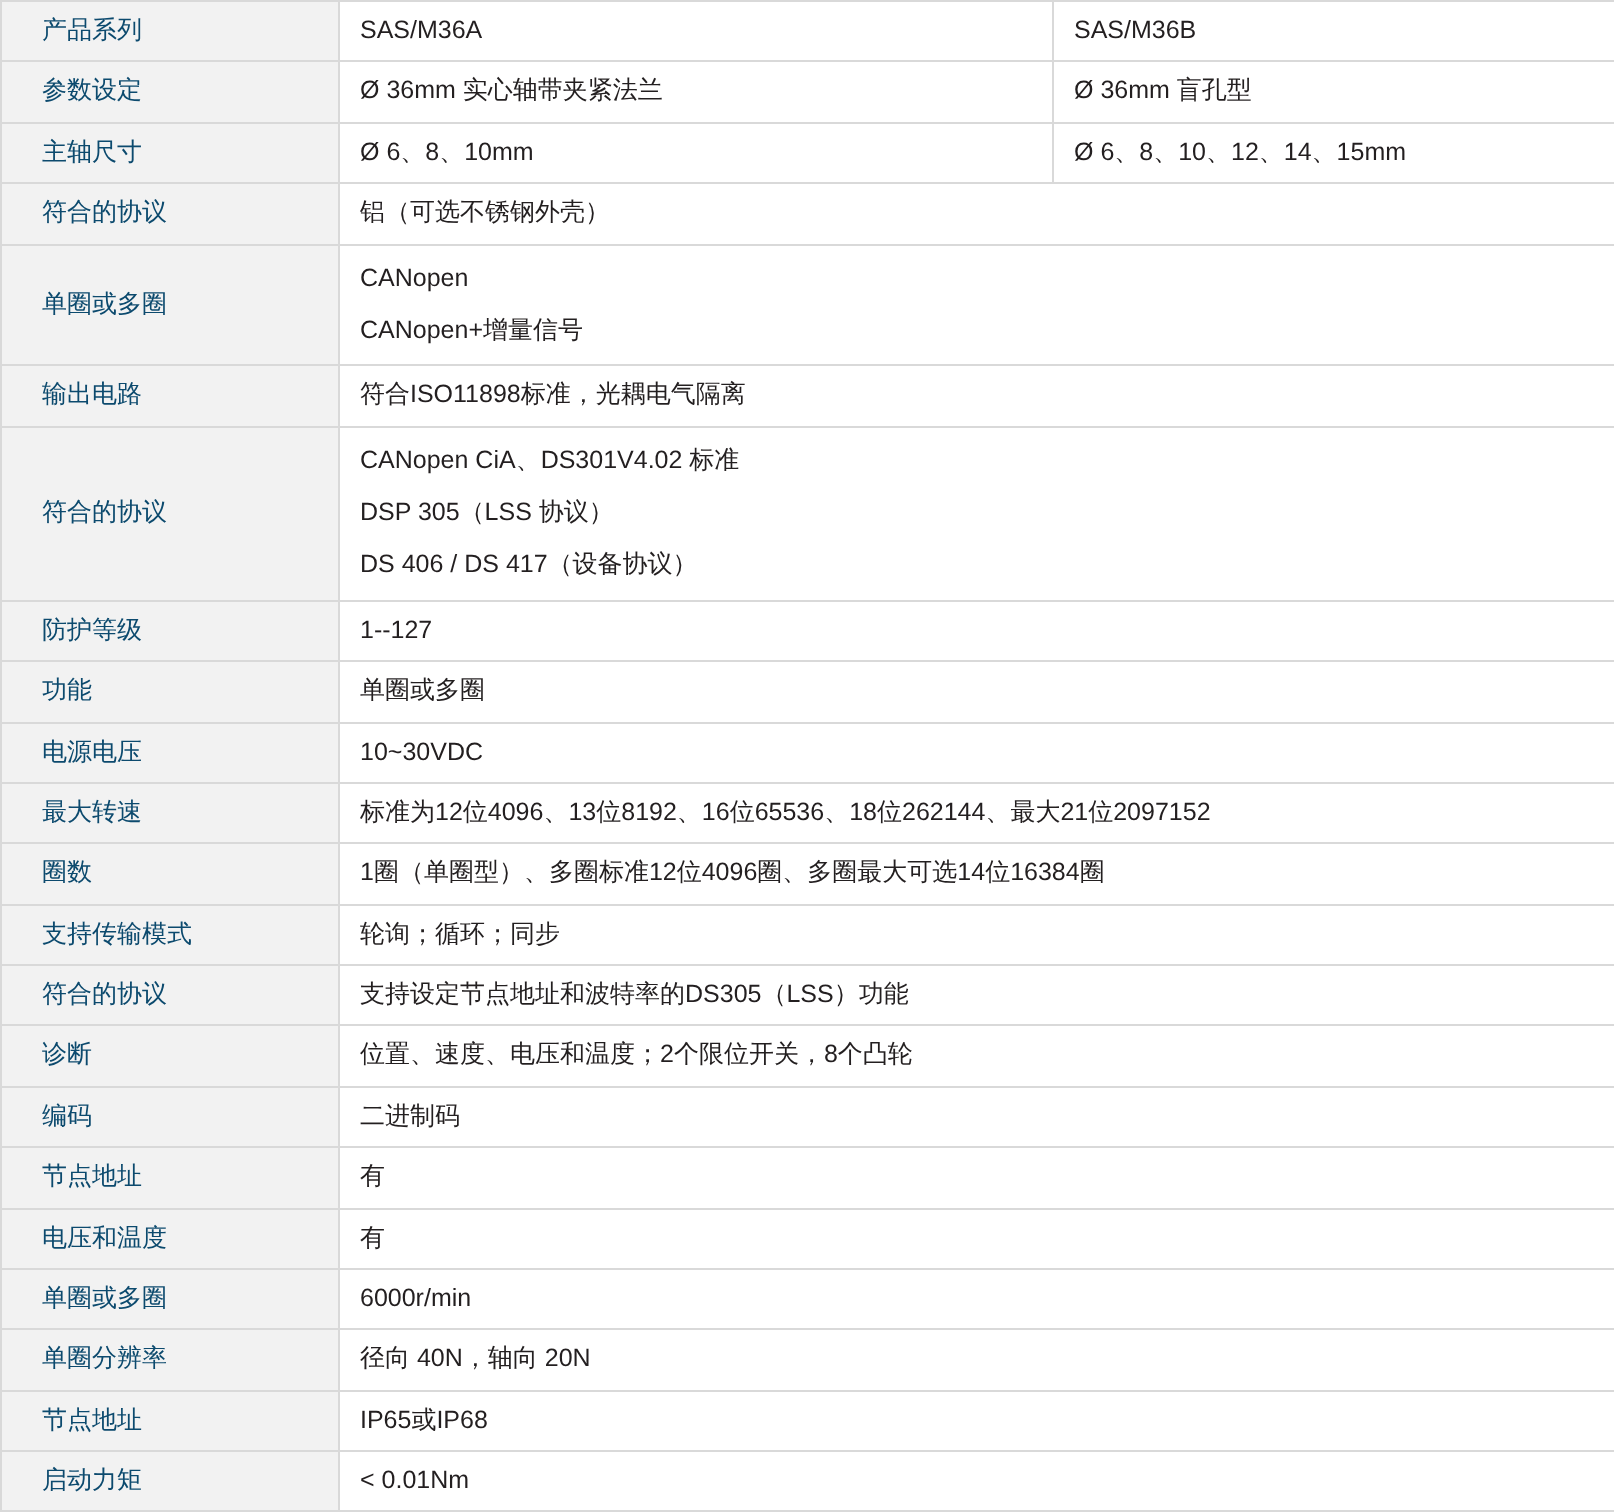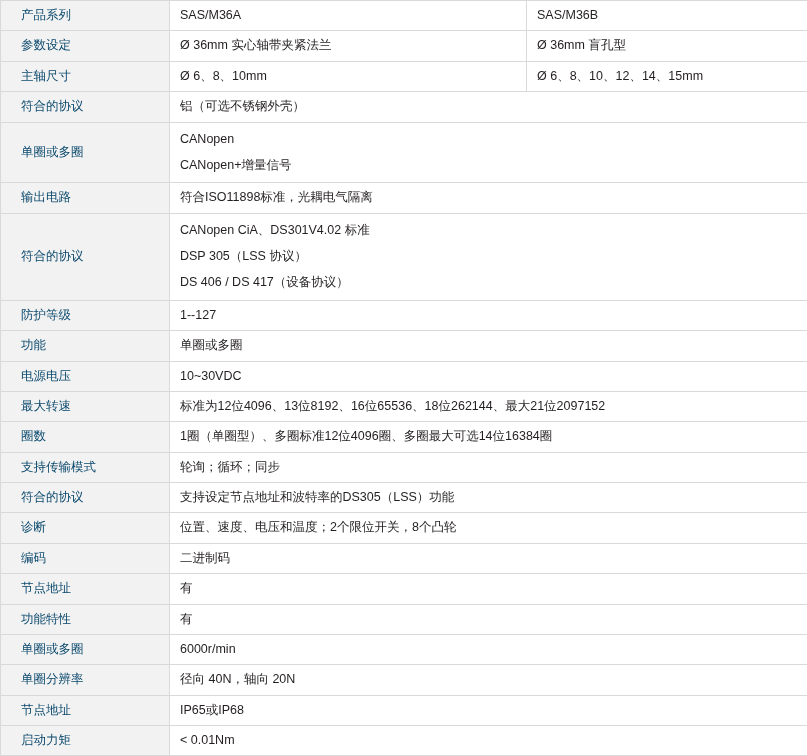--- a/index.html
+++ b/index.html
@@ -123,21 +123,21 @@
       </tr>
       <tr>
         <td class="label">编码</td>
         <td class="value" colspan="2">二进制码</td>
       </tr>
       <tr>
         <td class="label">节点地址</td>
         <td class="value" colspan="2">有</td>
       </tr>
       <tr>
-        <td class="label">功能特性</td>
+        <td class="label">电压和温度</td>
         <td class="value" colspan="2">有</td>
       </tr>
       <tr>
         <td class="label">单圈或多圈</td>
         <td class="value" colspan="2">6000r/min</td>
       </tr>
       <tr>
         <td class="label">单圈分辨率</td>
         <td class="value" colspan="2">径向 40N，轴向 20N</td>
       </tr>

